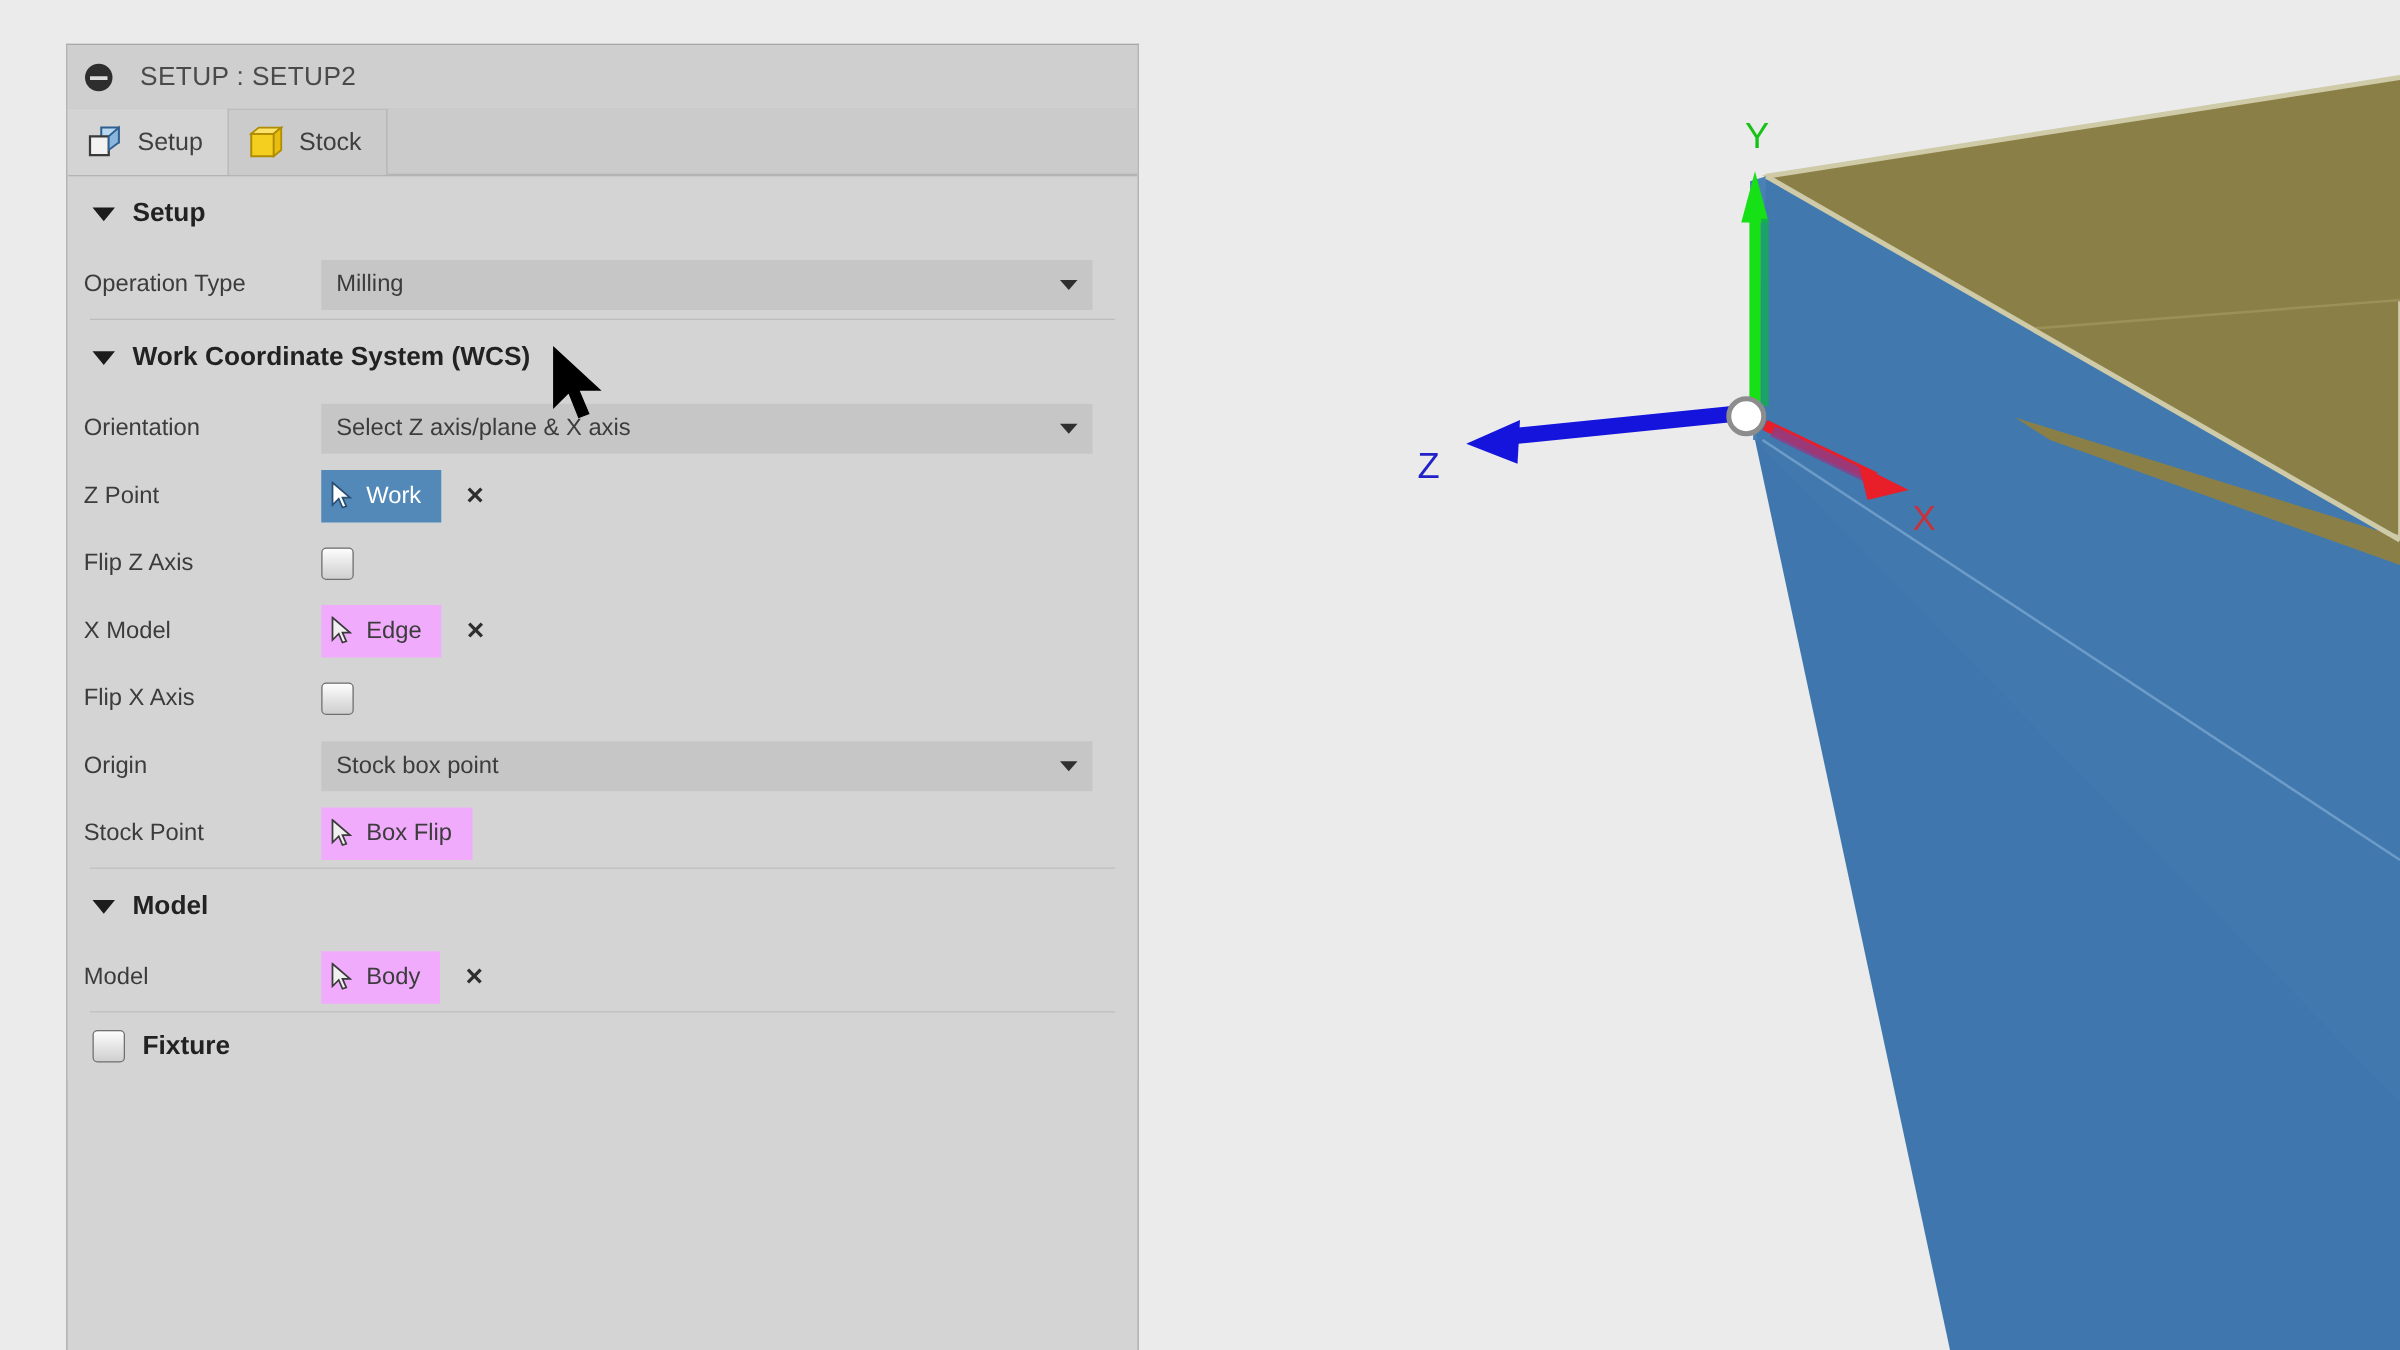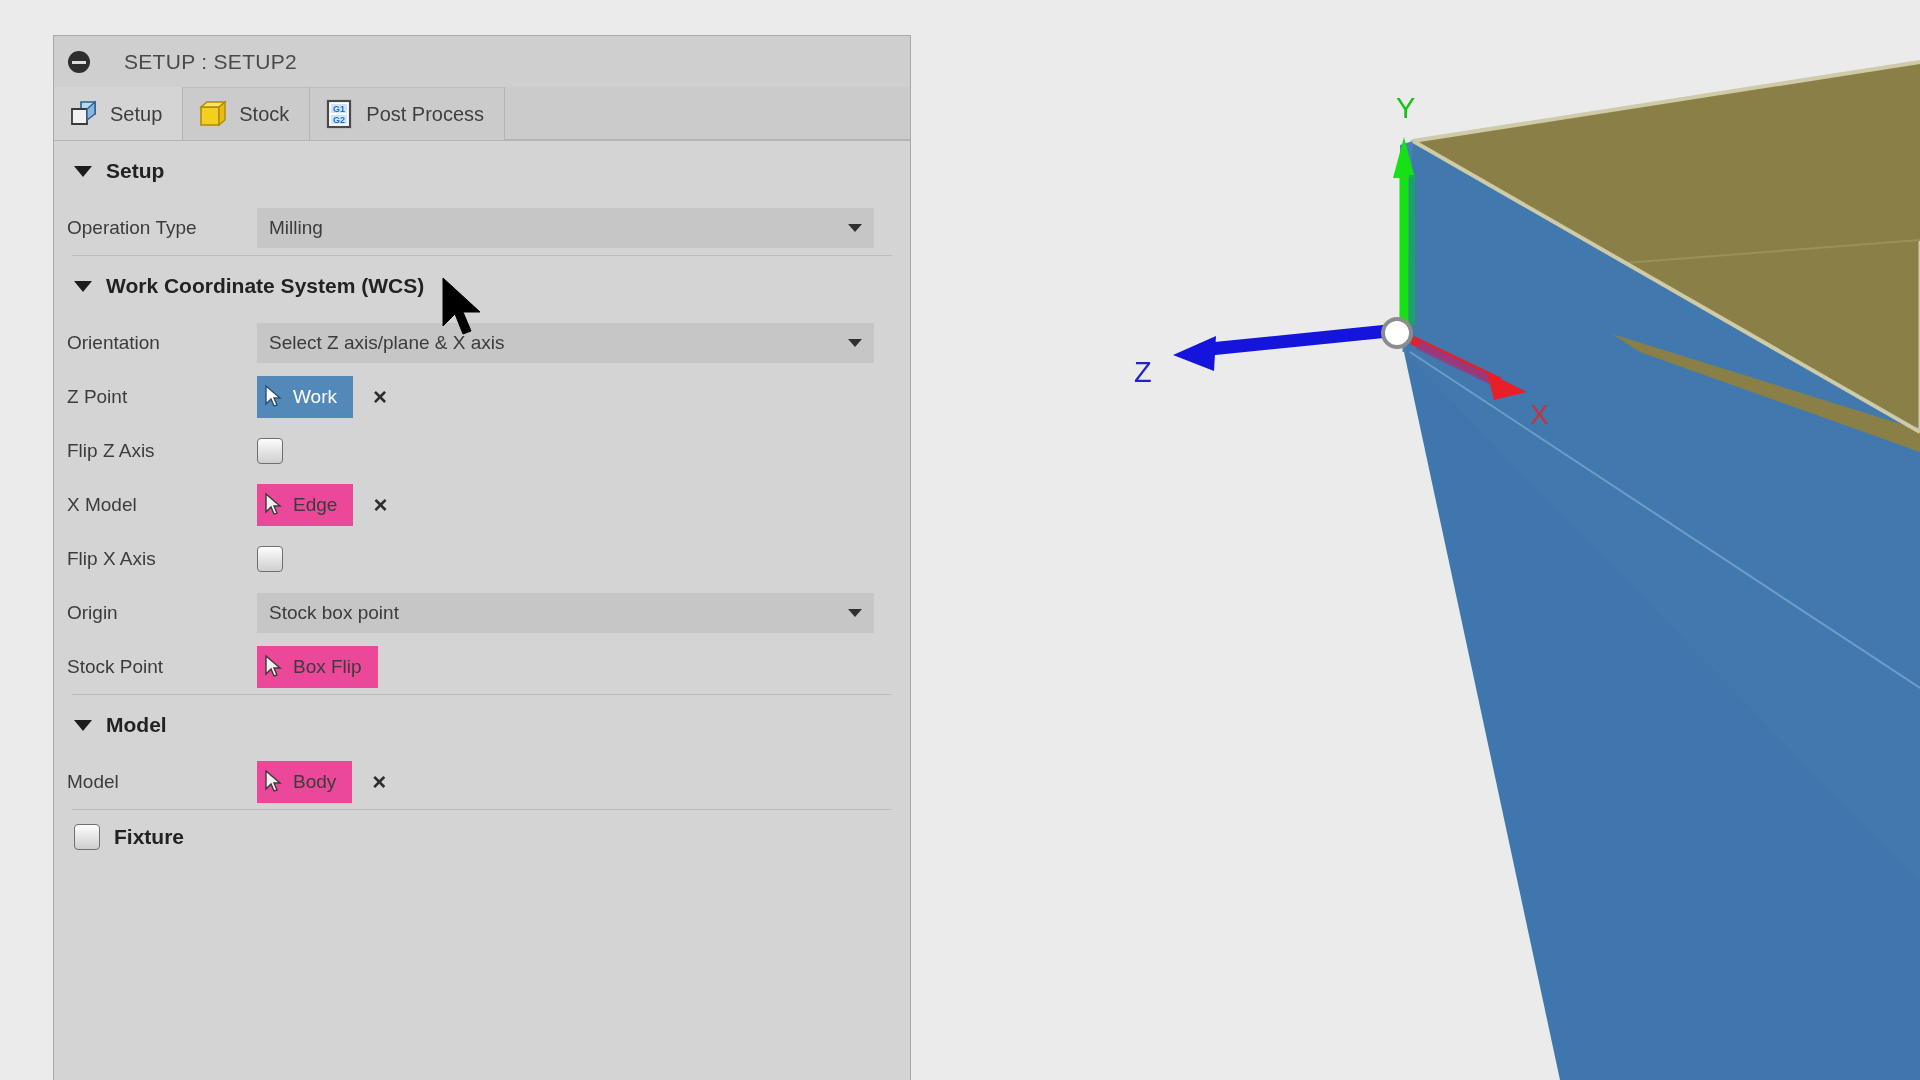--- a/index.html
+++ b/index.html
@@ -45,21 +45,20 @@
 
   
   .panel-titlebar {
     height: 52px;
     background: #cfcfcf;
     border-bottom: 1px solid #bcbcbc;
     display: flex;
     align-items: center;
     padding-left: 14px;
     box-sizing: border-box;
-    gap: 12px;
   }
   .collapse-dot {
     width: 22px;
     height: 22px;
     border-radius: 50%;
     background: #2e2e2e;
     position: relative;
     flex: 0 0 auto;
   }
   .collapse-dot::after {
@@ -187,21 +186,21 @@
     width: 0; height: 0;
     border-left: 7px solid transparent;
     border-right: 7px solid transparent;
     border-top: 8px solid #303030;
     flex: 0 0 auto;
   }
 
   
   .pickbtn {
     height: 42px;
-    background: #ec4899;
+    background: #f0abfc;
     display: inline-flex;
     align-items: center;
     padding: 0 16px 0 6px;
     box-sizing: border-box;
     font-size: 19px;
     color: #3c3c3c;
     white-space: nowrap;
   }
   .pickbtn.selected {
     background: #5289b8;
@@ -327,32 +326,20 @@
         <span class="tab-icon">
           <svg width="30" height="30" viewBox="0 0 30 30">
             <polygon points="4,8 22,8 22,26 4,26" fill="#f5cf20" stroke="#b08c00" stroke-width="1.6"></polygon>
             <polygon points="4,8 10,3 28,3 22,8" fill="#fbe36a" stroke="#b08c00" stroke-width="1.4"></polygon>
             <polygon points="22,8 28,3 28,21 22,26" fill="#e8bc10" stroke="#b08c00" stroke-width="1.4"></polygon>
           </svg>
         </span>
         <span class="tab-label">Stock</span>
       </div>
 
-      <div class="tab">
-        <span class="tab-icon">
-          <svg width="30" height="30" viewBox="0 0 30 30">
-            <rect x="4" y="2" width="22" height="26" fill="#ffffff" stroke="#4a4a4a" stroke-width="2.2"></rect>
-            <rect x="7" y="5" width="16" height="9" fill="#cfe6fa"></rect>
-            <rect x="7" y="16" width="16" height="9" fill="#cfe6fa"></rect>
-            <text x="15" y="13" font-family="Liberation Sans, sans-serif" font-size="9" fill="#1f6fd0" text-anchor="middle" font-weight="bold">G1</text>
-            <text x="15" y="24" font-family="Liberation Sans, sans-serif" font-size="9" fill="#1f6fd0" text-anchor="middle" font-weight="bold">G2</text>
-          </svg>
-        </span>
-        <span class="tab-label">Post Process</span>
-      </div>
 
       <div class="tabstrip-filler"></div>
     </div>
 
     <div class="panel-body">
 
       <div class="section-header">
         <span class="tri"></span>
         <span class="section-title">Setup</span>
       </div>

